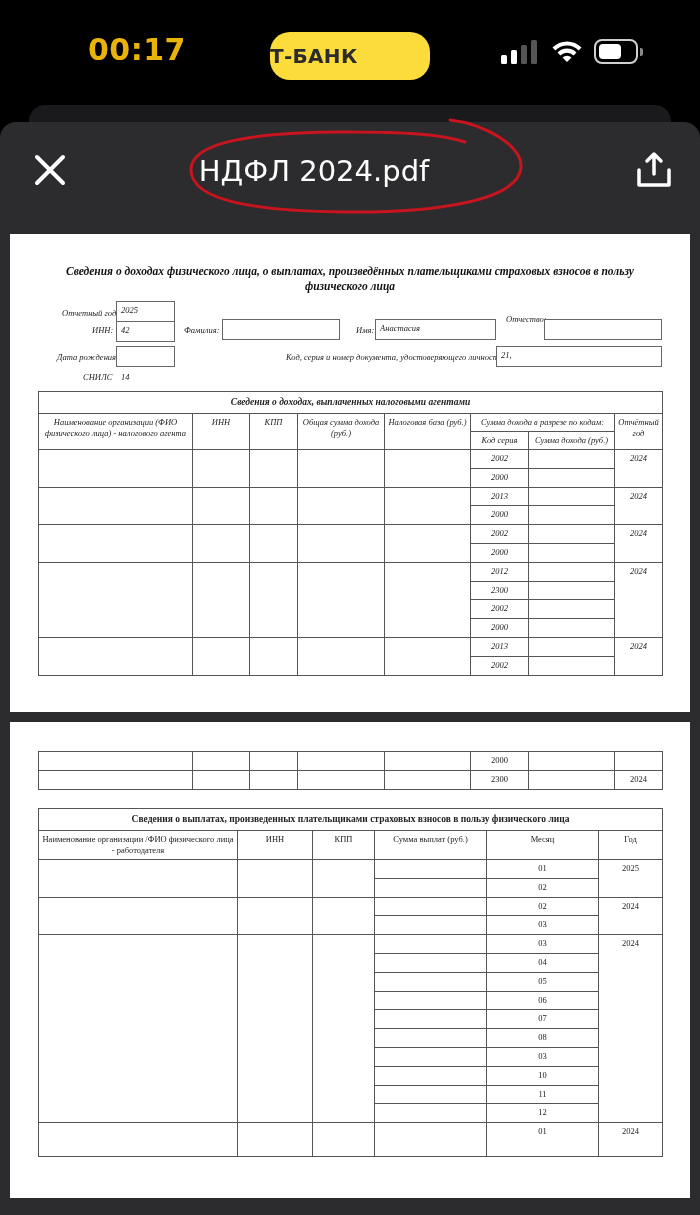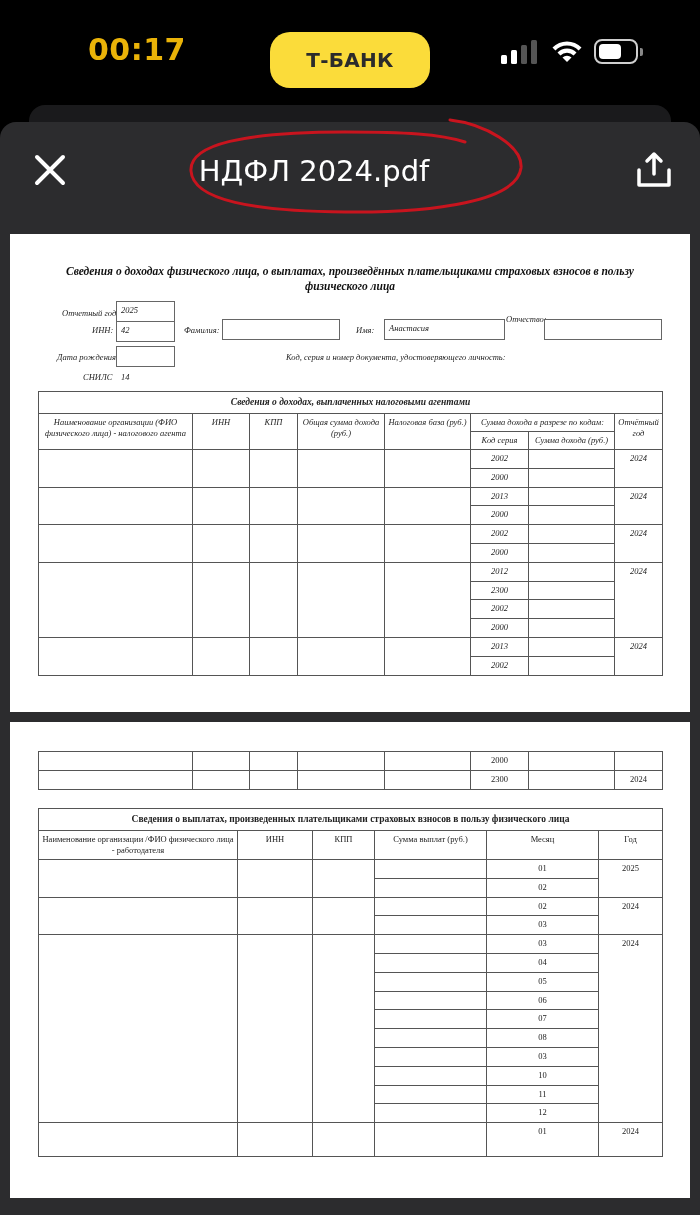--- a/index.html
+++ b/index.html
@@ -2,21 +2,21 @@
 <html><head>
   <meta charset="utf-8">
   <style>
     * { box-sizing: border-box; margin: 0; padding: 0; }
     html, body { width: 700px; height: 1215px; background: #000; overflow: hidden; }
     body { position: relative; font-family: "Liberation Sans", sans-serif; color: #fff; }
 
     
     .status-bar { position: absolute; left: 0; top: 0; width: 700px; height: 100px; }
     .time { position: absolute; left: 88px; top: 32px; font-size: 30px; font-weight: 600; letter-spacing: 0.5px; color: #eab308; font-family: "DejaVu Sans", sans-serif; }
-    .brand-pill { position: absolute; left: 270px; top: 32px; width: 160px; height: 56px; border-radius: 20px; background: #fbdc3a; display: flex; align-items: center; justify-content: center; }
+    .brand-pill { position: absolute; left: 270px; top: 32px; width: 160px; height: 48px; border-radius: 20px; background: #fbdc3a; display: flex; align-items: center; justify-content: flex-start; }
     .brand-pill span { color: #2b2b2b; font-weight: 800; font-size: 20px; font-family: "DejaVu Sans", sans-serif; letter-spacing: 0.3px; }
     .signal { position: absolute; left: 501px; top: 40px; width: 36px; height: 24px; }
     .signal i { position: absolute; bottom: 0; width: 6px; border-radius: 1.5px; }
     .wifi { position: absolute; left: 551px; top: 38px; }
     .battery { position: absolute; left: 594px; top: 39px; width: 44px; height: 25px; border: 2px solid #cfcfcf; border-radius: 8px; }
     .battery .fill { position: absolute; left: 3px; top: 3px; width: 22px; height: 15px; background: #fff; border-radius: 4px; }
     .battery .nub { position: absolute; right: -7px; top: 7px; width: 3px; height: 8px; background: #888; border-radius: 0 2px 2px 0; }
 
     
     .back-sheet { position: absolute; left: 29px; top: 105px; width: 642px; height: 60px; background: #1a1a1c; border-radius: 16px 16px 0 0; }
@@ -91,29 +91,30 @@
   <div class="lbl" style="left:52px;top:74px">Отчетный год</div>
   <div class="box" style="left:106px;top:67px;width:59px;height:21px">2025</div>
 
   <div class="lbl" style="left:82px;top:91px">ИНН:</div>
   <div class="box" style="left:106px;top:87px;width:59px;height:21px">42</div>
 
   <div class="lbl" style="left:174px;top:91px">Фамилия:</div>
   <div class="box" style="left:212px;top:85px;width:118px;height:21px"></div>
 
   <div class="lbl" style="left:346px;top:91px">Имя:</div>
-  <div class="box" style="left:374px;top:85px;width:121px;height:21px">Анастасия</div>
+  <div class="box" style="left:365px;top:85px;width:121px;height:21px">Анастасия</div>
 
   <div class="lbl" style="left:496px;top:80px">Отчество:</div>
   <div class="box" style="left:534px;top:85px;width:118px;height:21px"></div>
 
   <div class="lbl" style="left:47px;top:118px">Дата рождения:</div>
   <div class="box" style="left:106px;top:112px;width:59px;height:21px"></div>
 
   <div class="lbl" style="left:276px;top:118px">Код, серия и номер документа, удостоверяющего личность:</div>
+  <div class="box" style="left:486px;top:112px;width:166px;height:21px">21,</div>
 
   <div class="lbl" style="left:73px;top:138px">СНИЛС</div>
   <div class="lbl" style="left:111px;top:138px">14</div>
 
   <table class="grid" style="left:28px;top:157px;width:624px">
     <colgroup>
       <col style="width:154px">
         <col style="width:57px">
         <col style="width:48px">
         <col style="width:87px">

